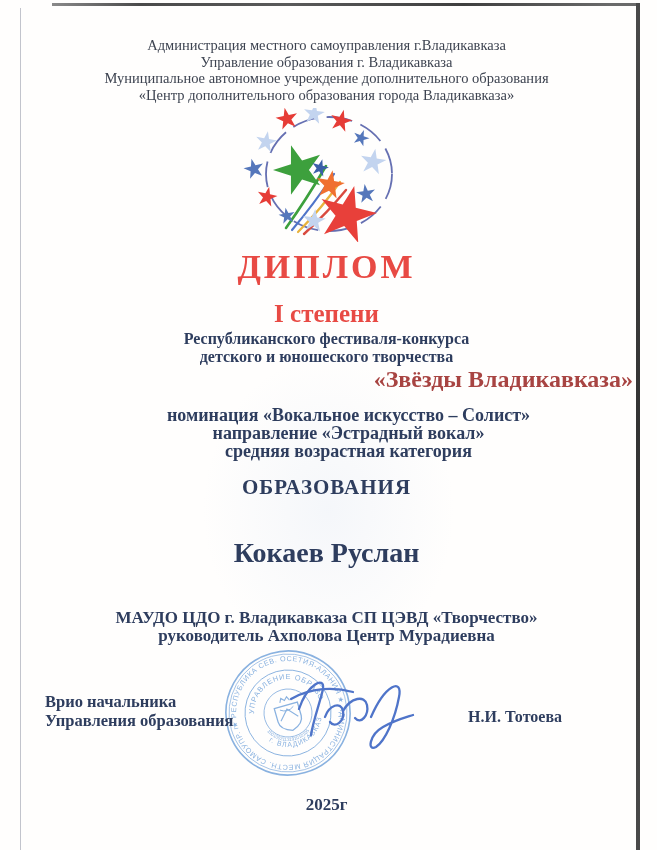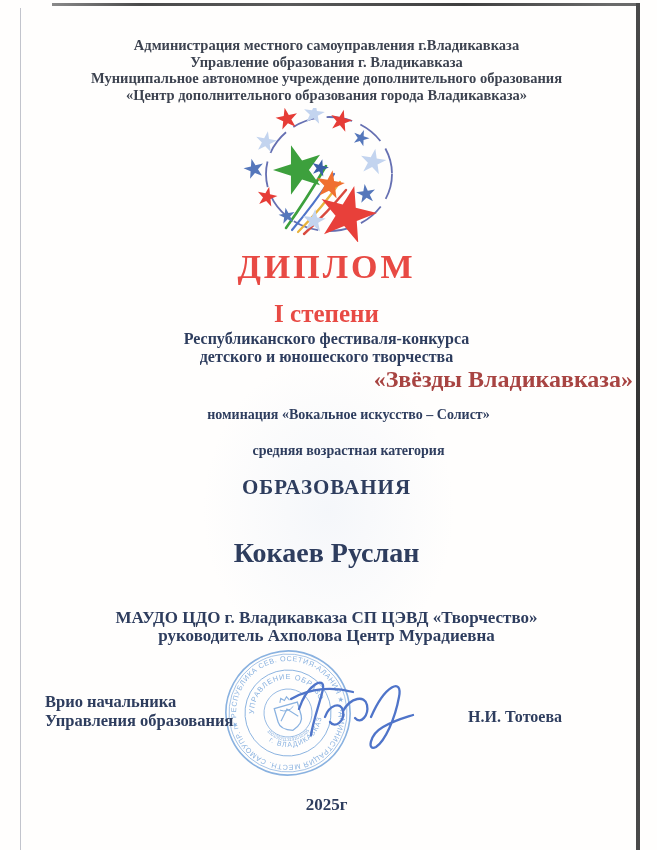--- a/index.html
+++ b/index.html
@@ -14,27 +14,27 @@
     background:
       radial-gradient(ellipse 180px 220px at 50% 60%, rgba(190,208,235,0.16), rgba(190,208,235,0) 70%),
       #fffefd;
   }
   
   .scan-line-top{position:absolute;left:52px;top:3px;width:588px;height:3px;background:linear-gradient(90deg,#8a8a8a,#4a4a4a 15%,#5a5a5a 40%,#3f3f3f 70%,#6a6a6a 95%);}
   .scan-line-right{position:absolute;right:17px;top:3px;width:4px;height:847px;background:linear-gradient(180deg,#4a4a4a,#333333 50%,#4a4a4a);}
   .scan-line-left{position:absolute;left:20px;top:8px;width:1px;height:842px;background:#c2c4cc;}
 
   .abs{position:absolute;left:20px;right:24px;text-align:center;}
-  .hdr{color:#3d4350;font-size:14.5px;line-height:16.5px;font-weight:700;}
+  .hdr{color:#3d4350;font-size:14.5px;line-height:16.5px;font-weight:400;}
   .navy{color:#2e3d5e;font-weight:700;}
   .red-title{color:#e84a44;font-weight:700;font-size:34px;letter-spacing:3px;line-height:46px;}
   .red-degree{color:#e84a44;font-weight:700;font-size:25px;}
   .fest{font-size:16px;line-height:18px;}
   .fest-name{color:#a84442;font-weight:700;font-size:24px;}
-  .nomin{font-size:14px;line-height:18px;padding-left:44px;}
+  .nomin{font-size:18px;line-height:18px;padding-left:44px;}
   .awarded{font-size:21px;letter-spacing:1px;}
   .recipient{font-size:28px;}
   .org{font-size:17px;line-height:18px;}
   .signer{font-size:16.5px;line-height:19px;text-align:left;}
   .signer-name{font-size:16px;}
   .year{font-size:17px;}
   svg{display:block;}
   .logo-wrap{position:absolute;left:50%;top:108px;transform:translateX(-50%);}
   .stamp-wrap{position:absolute;left:203px;top:645px;}
 </style>
@@ -93,20 +93,21 @@
   </div>
 
   <div class="abs red-title" style="top:244px;">ДИПЛОМ</div>
   <div class="abs navy fest" style="top:330px;">Республиканского фестиваля-конкурса</div>
 
   <div class="abs red-degree" style="top:300px;">I степени</div>
   <div class="abs navy fest" style="top:348px;">детского и юношеского творчества</div>
   <div class="abs fest-name" style="top:366px;text-align:right;">«Звёзды Владикавказа»</div>
 
   <div class="abs navy nomin" style="top:406px;">номинация «Вокальное искусство – Солист»</div>
+  <div class="abs navy nomin" style="top:424px;">направление «Эстрадный вокал»</div>
   <div class="abs navy nomin" style="top:442px;">средняя возрастная категория</div>
 
   <div class="abs navy awarded" style="top:475px;">ОБРАЗОВАНИЯ</div>
   <div class="abs navy recipient" style="top:537px;">Кокаев Руслан</div>
 
   <div class="abs navy org" style="top:609px;">МАУДО ЦДО г. Владикавказа СП ЦЭВД «Творчество»</div>
   <div class="abs navy org" style="top:627px;">руководитель Ахполова Центр Мурадиевна</div>
 
   <div class="stamp-wrap">
     <svg width="235" height="145" viewBox="0 0 235 145">

